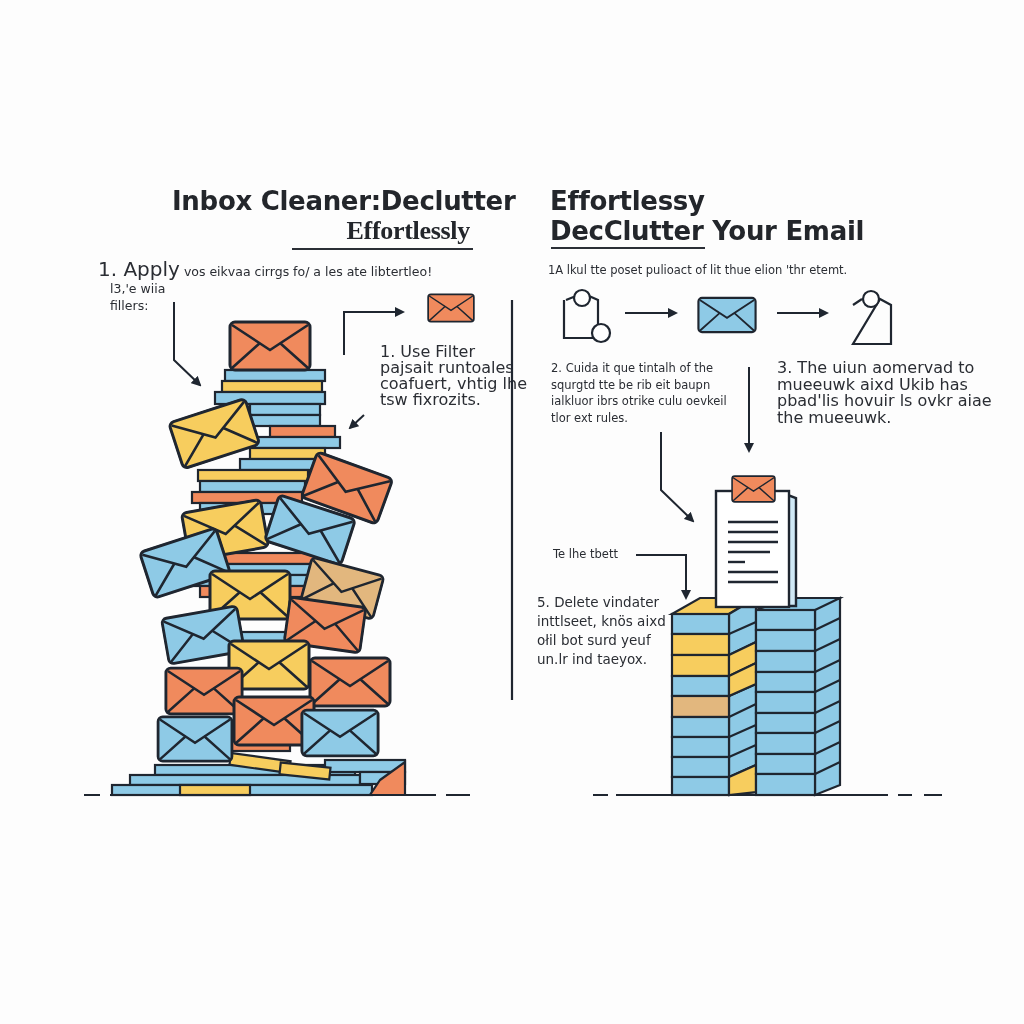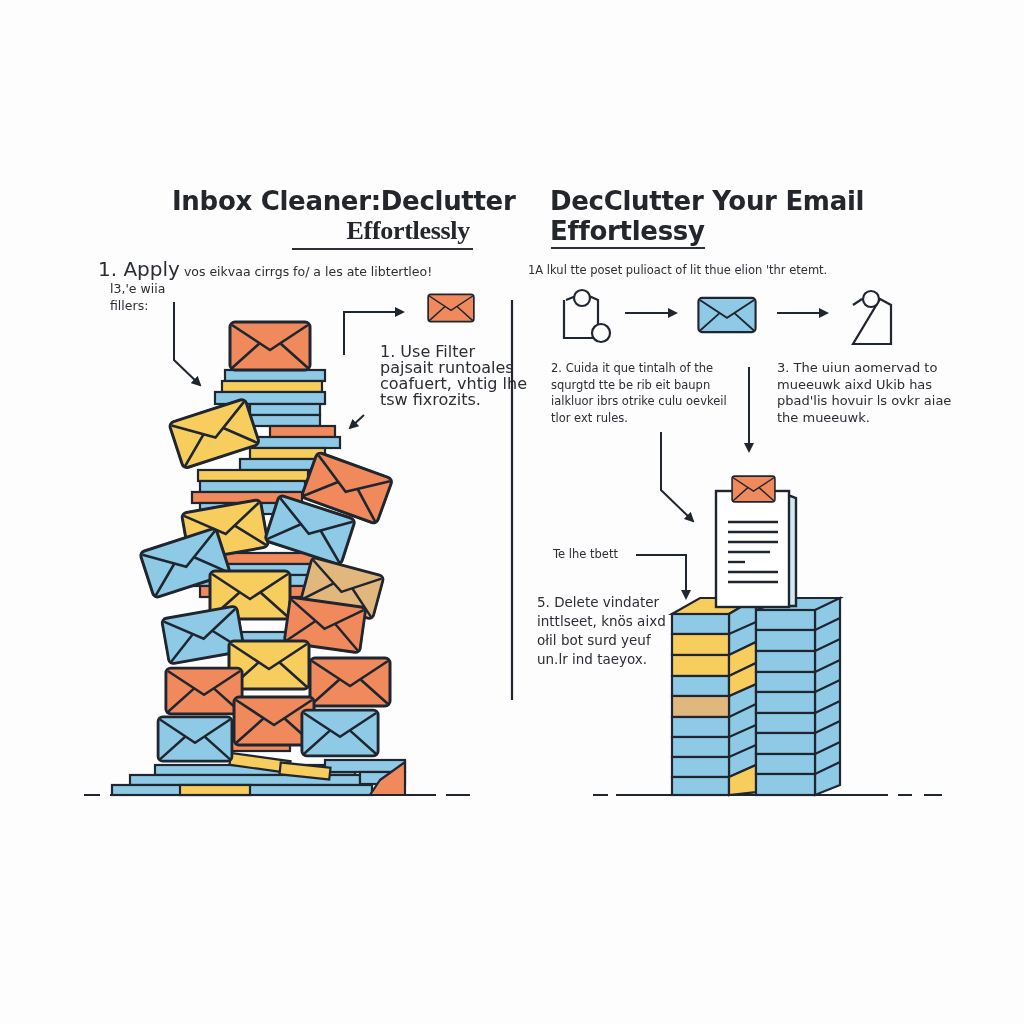--- a/index.html
+++ b/index.html
@@ -40,37 +40,37 @@
 </div>
 
 <div class="abs txt" style="left:380px;top:344px;font-size:16px;line-height:16px;">
   <span>1.  Use Filter</span>
   <span>pajsait runtoales</span>
   <span>coafuert, vhtig lhe</span>
   <span>tsw fixrozits.</span>
 </div>
 
 <div class="abs title title-right">
+  <span>Effortlessy</span>
   <span>DecClutter Your Email</span>
-  <span>Effortlessy</span>
 </div>
 <div class="abs underline" style="left:551px;top:247px;width:154px;"></div>
 
-<div class="abs txt" style="left:528px;top:262px;font-size:11.5px;">
+<div class="abs txt" style="left:548px;top:262px;font-size:11.5px;">
   <span>1A lkul tte poset pulioact of lit thue elion 'thr etemt.</span>
 </div>
 
 <div class="abs txt" style="left:551px;top:360px;font-size:11.5px;line-height:16.5px;">
   <span>2. Cuida it que tintalh of the</span>
   <span>squrgtd tte be rib eit baupn</span>
   <span>ialkluor ibrs otrike culu oevkeil</span>
   <span>tlor ext rules.</span>
 </div>
 
-<div class="abs txt" style="left:777px;top:360px;font-size:13px;line-height:16.5px;">
+<div class="abs txt" style="left:777px;top:360px;font-size:16px;line-height:16.5px;">
   <span>3. The uiun aomervad to</span>
   <span>mueeuwk aixd Ukib has</span>
   <span>pbad'lis hovuir ls ovkr aiae</span>
   <span>the mueeuwk.</span>
 </div>
 
 <div class="abs txt" style="left:553px;top:546px;font-size:11.5px;">
   <span>Te lhe tbett</span>
 </div>
 

